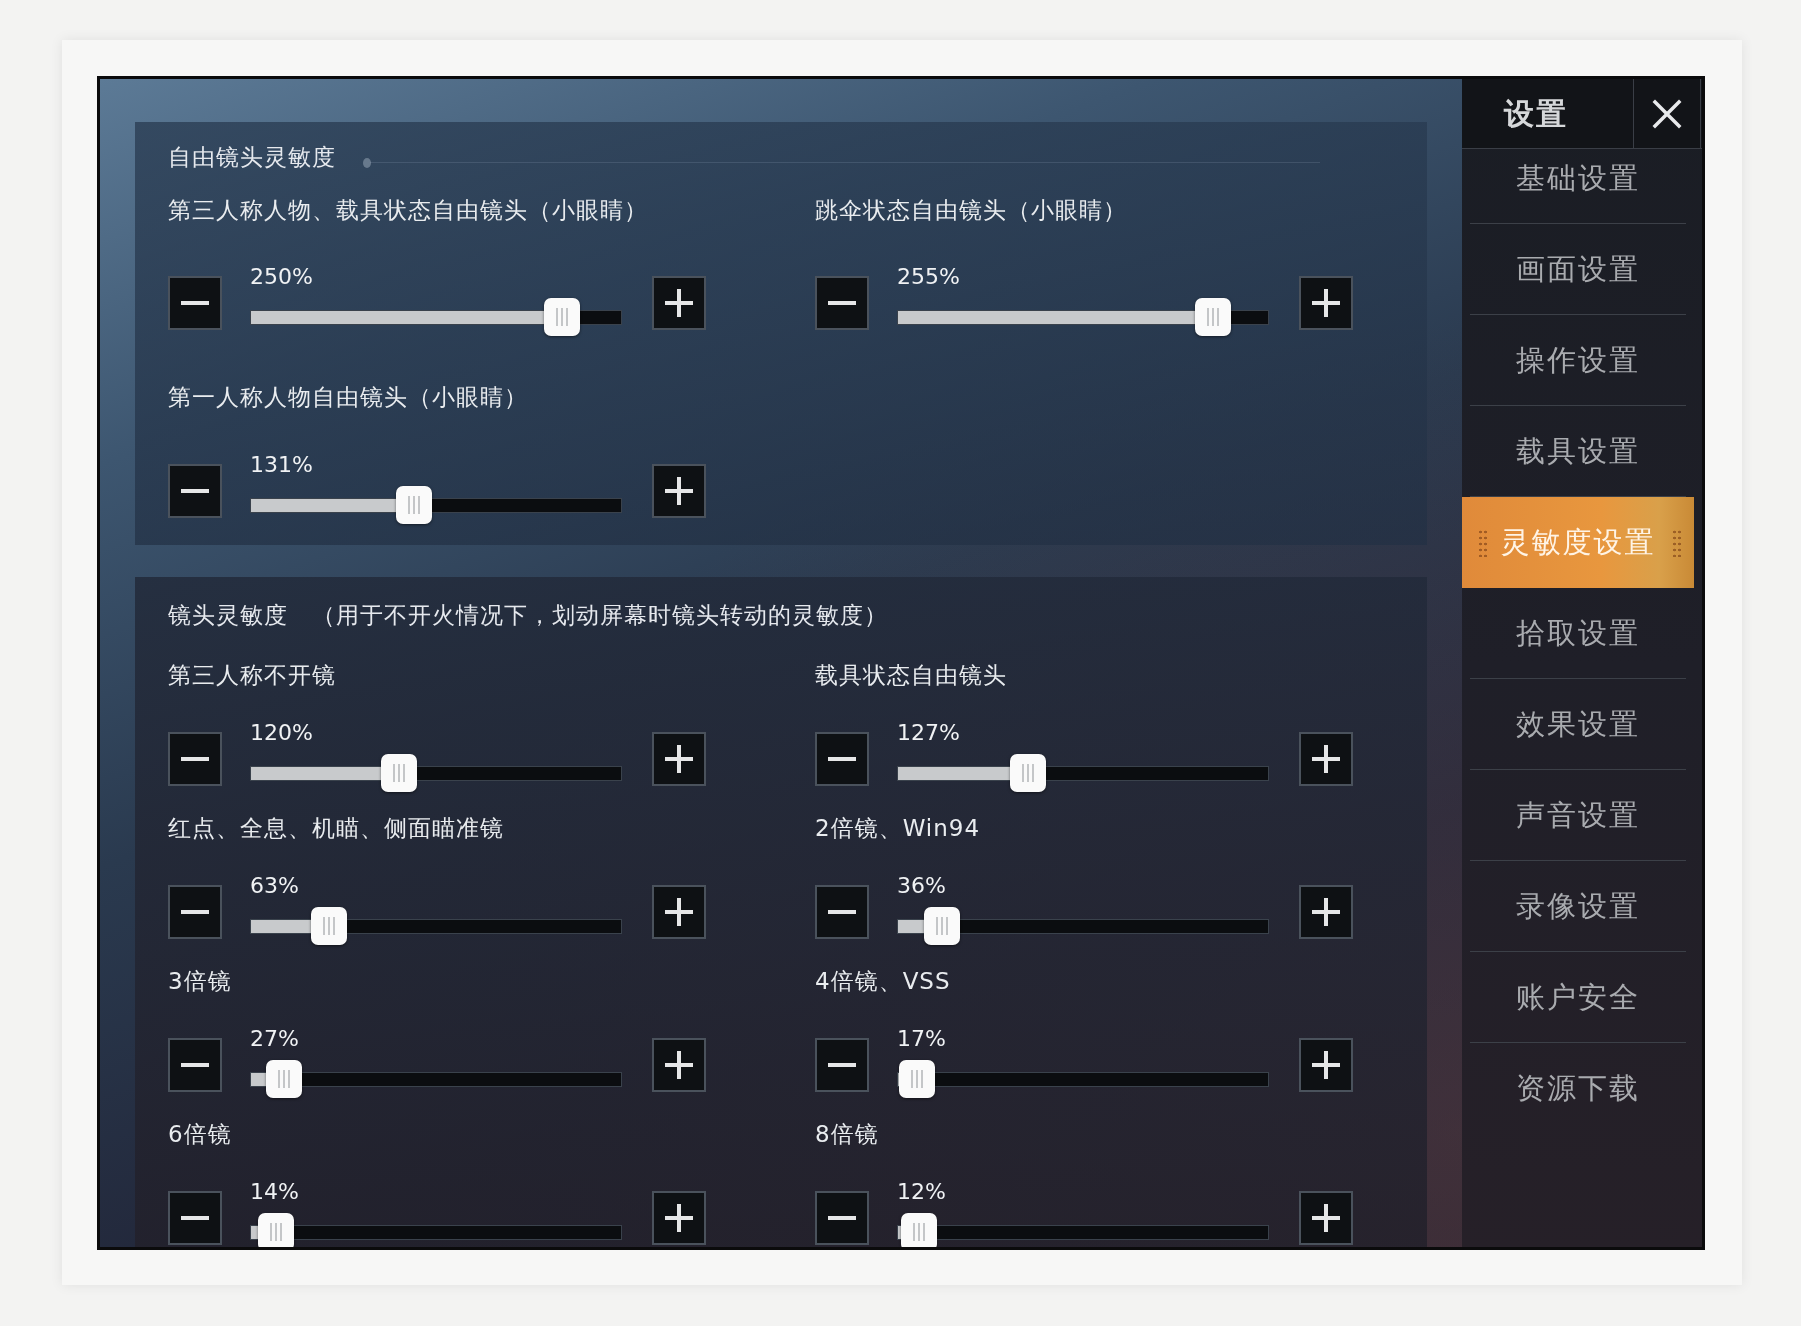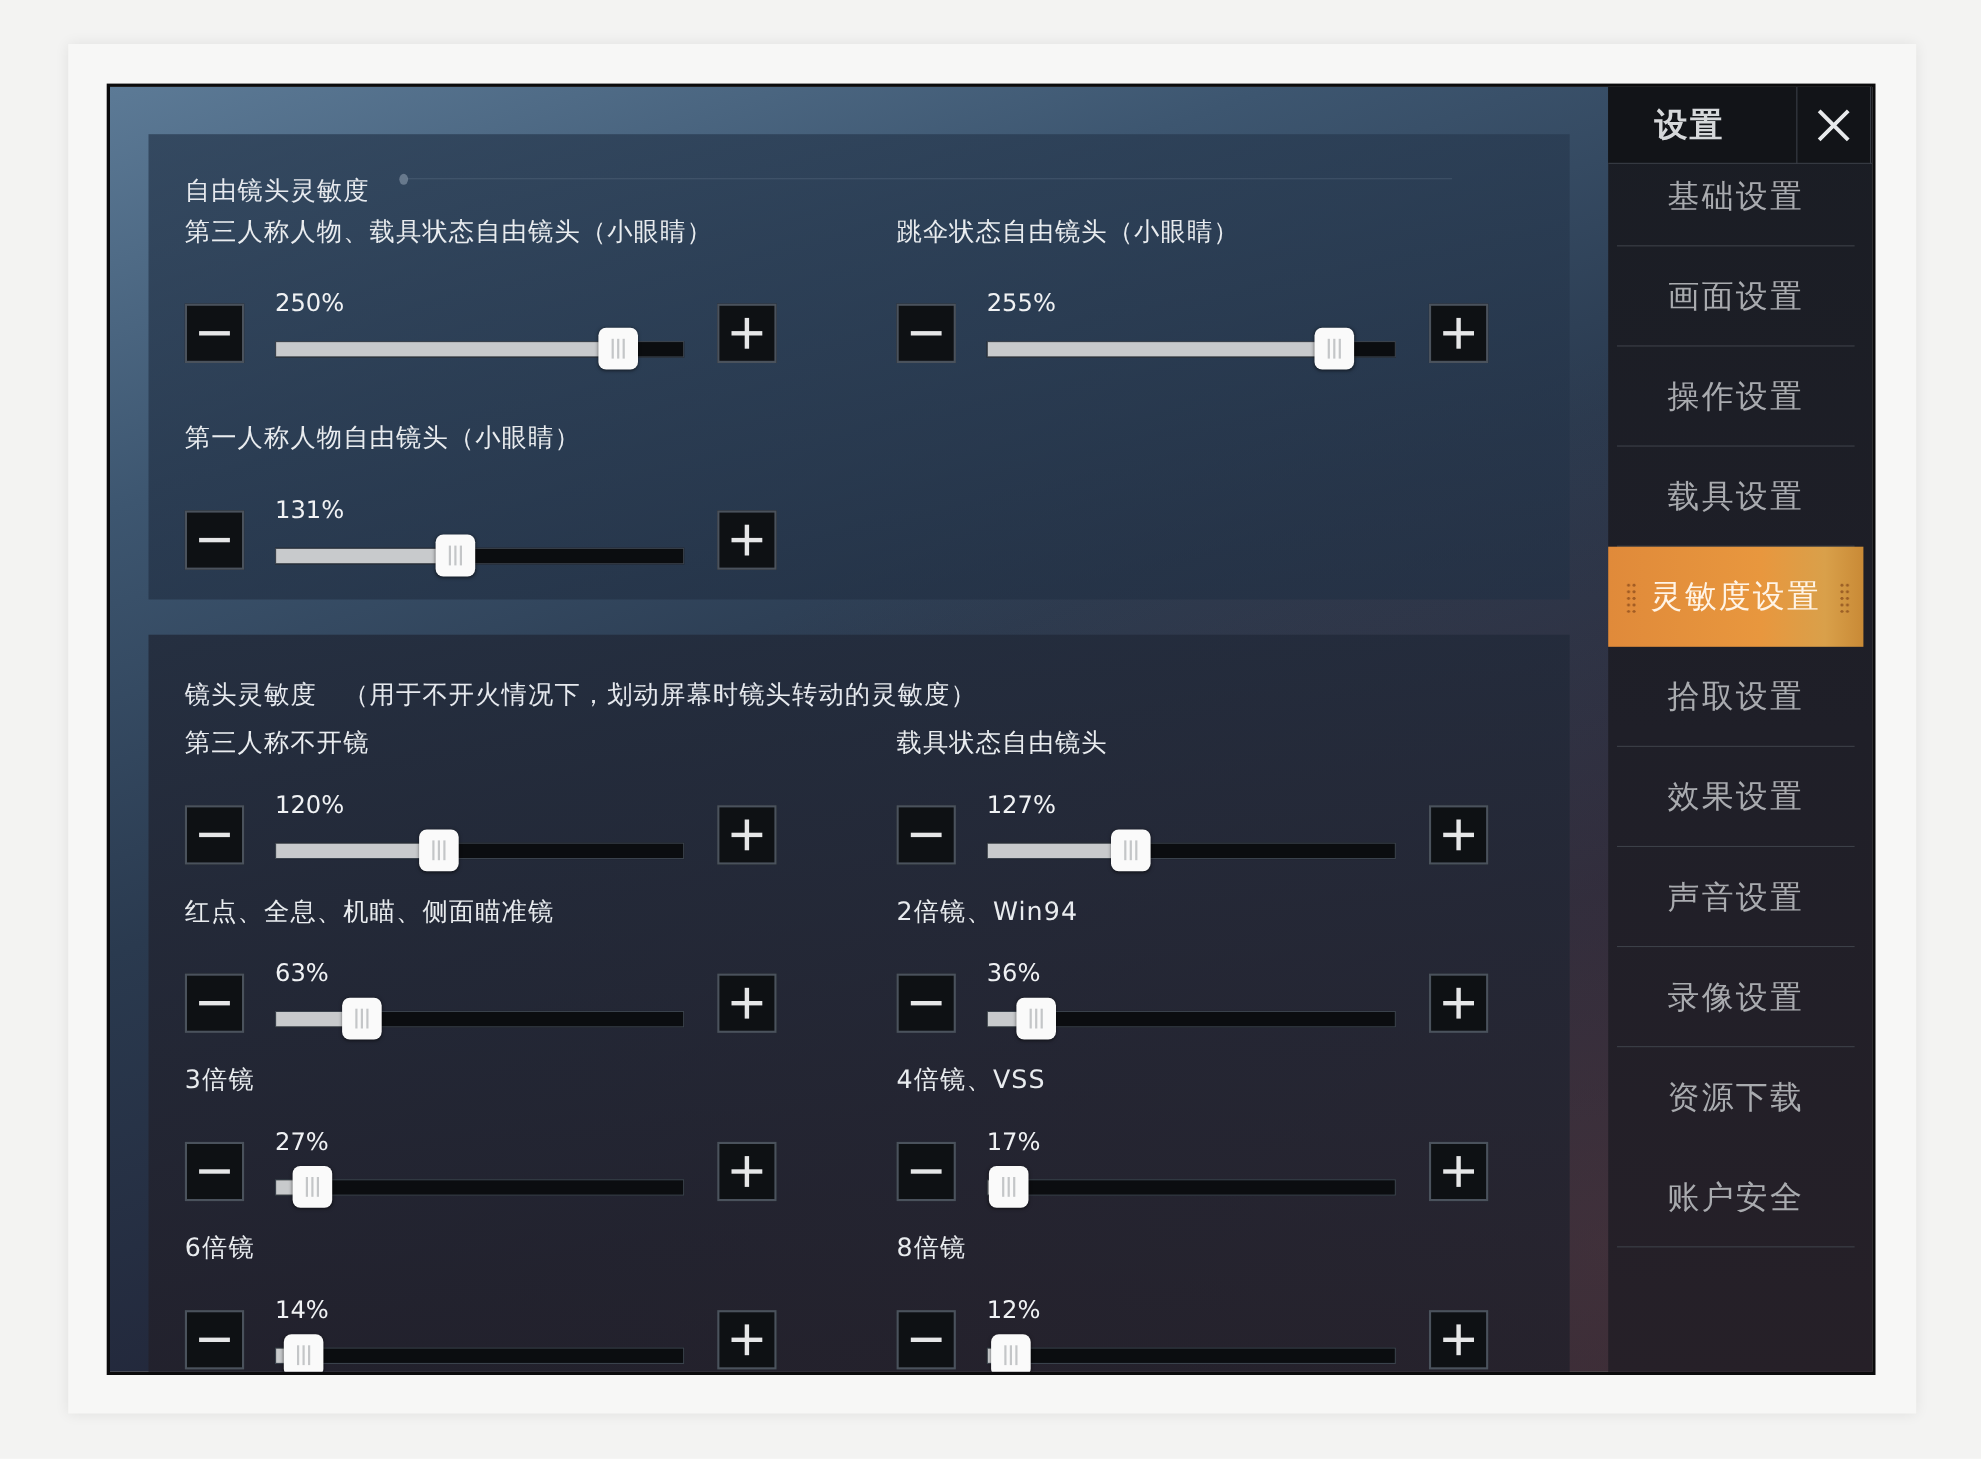--- a/index.html
+++ b/index.html
@@ -25,21 +25,20 @@
   .section {
     position: absolute; left: 35px; width: 1292px;
     background: rgba(28, 36, 52, 0.55);
   }
   .sec1 { top: 43px; height: 423px; background: linear-gradient(180deg, rgba(40,58,80,0.75), rgba(34,48,68,0.7)); }
   .sec2 { top: 498px; height: 680px; background: linear-gradient(180deg, rgba(34,42,58,0.85), rgba(34,32,42,0.85)); }
 
   .sec-title {
     position: absolute; left: 33px; color: #e6e9ee; font-size: 23px; letter-spacing: 1px;
     white-space: nowrap;
-    margin-top: 16px;
   }
   .sec-title-line {
     position: absolute; left: 235px; top: 40px; width: 950px; height: 1px;
     background: rgba(160,180,200,0.18);
   }
   .sec-title-dot {
     position: absolute; left: 228px; top: 36px; width: 8px; height: 10px; border-radius: 50%;
     background: rgba(170,185,200,0.45);
   }
   .row-label {
@@ -422,21 +421,21 @@
         </div>
         <div class="nav-item">
           <span>效果设置</span>
         </div>
         <div class="nav-item">
           <span>声音设置</span>
         </div>
         <div class="nav-item">
           <span>录像设置</span>
         </div>
+        <div class="nav-item">
+          <span>账户安全</span>
+        </div>
         <div class="nav-item last">
           <span>资源下载</span>
         </div>
-        <div class="nav-item">
-          <span>账户安全</span>
-        </div>
       </div>
   </div>
 </div>
 
 </body></html>

